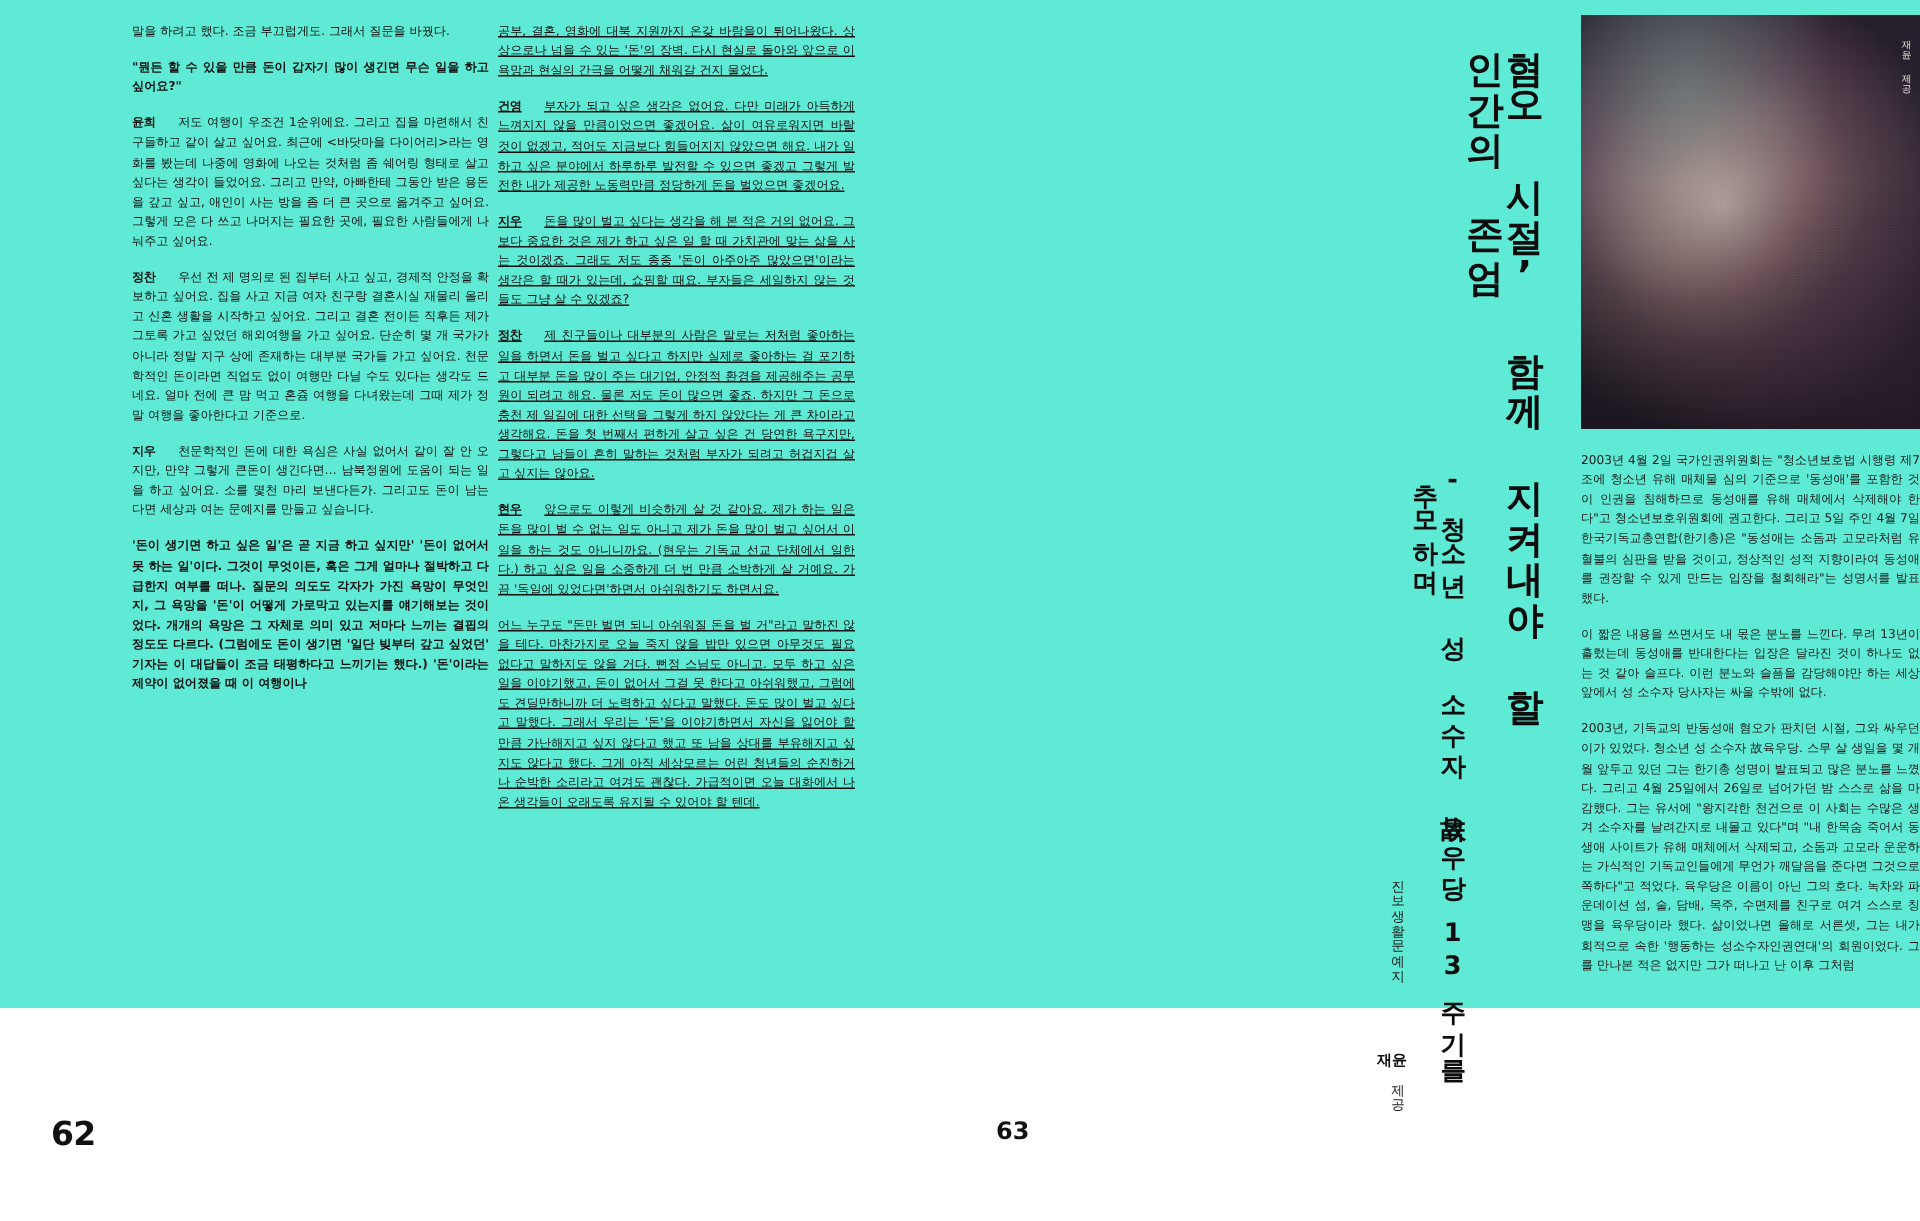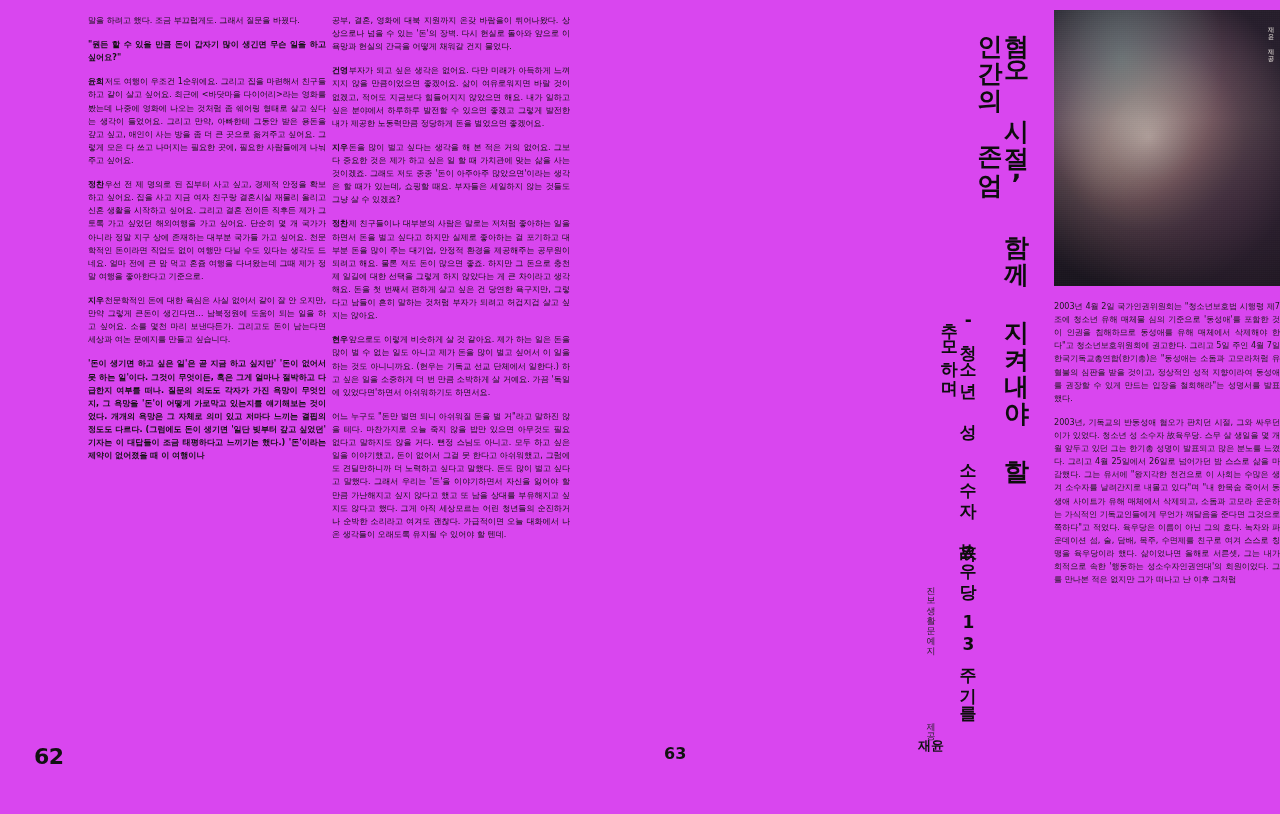--- a/index.html
+++ b/index.html
@@ -10,48 +10,48 @@
   body {
     width: 1280px;
     height: 814px;
     font-family: "DejaVu Sans", "Liberation Sans", sans-serif;
     color: #1a1a1a;
     overflow: hidden;
   }
   .spread {
     position: relative;
     width: 1280px;
-    height: 814px;
-    background: #d946ef;
+    height: 672px;
+    background: #5eead4;
   }
 
   
   .page-left {
     position: absolute;
     left: 0; top: 0;
     width: 640px; height: 814px;
   }
   .col {
     position: absolute;
     top: 14px;
     width: 238px;
     font-size: 8.1px;
     line-height: 1.62;
     text-align: justify;
     color: #111;
   }
   .col-1 { left: 88px; }
-  .col-2 { left: 332px; }
+  .col-2 { left: 332px; text-decoration: underline; }
 
   .para {
     margin: 0 0 11px 0;
   }
   .para .spk {
     font-weight: bold;
-    margin-right: 1px;
+    margin-right: 15px;
     letter-spacing: -0.2px;
   }
   .para.bold {
     font-weight: bold;
   }
   .para.quote-lead {
     font-weight: bold;
   }
 
   .folio-left {
@@ -193,23 +193,23 @@
     width: 226px;
     font-size: 8.1px;
     line-height: 1.62;
     text-align: justify;
   }
 
   
   .caption {
     position: absolute;
     left: 278px;
-    top: 736px;
+    top: 700px;
     width: 124px;
-    font-size: 13px;
+    font-size: 10px;
     line-height: 1.55;
     color: #111;
   }
   .caption .cap-title {
     font-weight: bold;
     margin-bottom: 2px;
   }
 </style>
 </head>
 <body>
@@ -255,20 +255,21 @@
     </div>
 
     <div class="photo">
       <div class="img"></div>
       <div class="grain"></div>
       <div class="photo-credit">재윤 제공</div>
     </div>
 
     <div class="col-4">
       <p class="para"><span>2003년 4월 2일 국가인권위원회는 "청소년보호법 시행령 제7조에 청소년 유해 매체물 심의 기준으로 '동성애'를 포함한 것이 인권을 침해하므로 동성애를 유해 매체에서 삭제해야 한다"고 청소년보호위원회에 권고한다. 그리고 5일 주인 4월 7일 한국기독교총연합(한기총)은 "동성애는 소돔과 고모라처럼 유혈불의 심판을 받을 것이고, 정상적인 성적 지향이라여 동성애를 권장할 수 있게 만드는 입장을 철회해라"는 성명서를 발표했다.</span></p>
+      <p class="para"><span>이 짧은 내용을 쓰면서도 내 몫은 분노를 느낀다. 무려 13년이 흘렀는데 동성애를 반대한다는 입장은 달라진 것이 하나도 없는 것 같아 슬프다. 이런 분노와 슬픔을 감당해야만 하는 세상 앞에서 성 소수자 당사자는 싸울 수밖에 없다.</span></p>
       <p class="para"><span>2003년, 기독교의 반동성애 혐오가 판치던 시절, 그와 싸우던 이가 있었다. 청소년 성 소수자 故육우당. 스무 살 생일을 몇 개월 앞두고 있던 그는 한기총 성명이 발표되고 많은 분노를 느꼈다. 그리고 4월 25일에서 26일로 넘어가던 밤 스스로 삶을 마감했다. 그는 유서에 "왕지각한 천건으로 이 사회는 수많은 생겨 소수자를 날려간지로 내몰고 있다"며 "내 한목숨 죽어서 동생애 사이트가 유해 매체에서 삭제되고, 소돔과 고모라 운운하는 가식적인 기독교인들에게 무언가 깨달음을 준다면 그것으로 쪽하다"고 적었다. 육우당은 이름이 아닌 그의 호다. 녹차와 파운데이션 섬, 술, 담배, 목주, 수면제를 친구로 여겨 스스로 칭맹을 육우당이라 했다. 삶이었나면 올해로 서른셋, 그는 내가 회적으로 속한 '행동하는 성소수자인권연대'의 회원이었다. 그를 만나본 적은 없지만 그가 떠나고 난 이후 그처럼</span></p>
     </div>
 
     <div class="caption">
       <div class="cap-title">재윤</div>
     </div>
 
   </div>
 </div>
 

